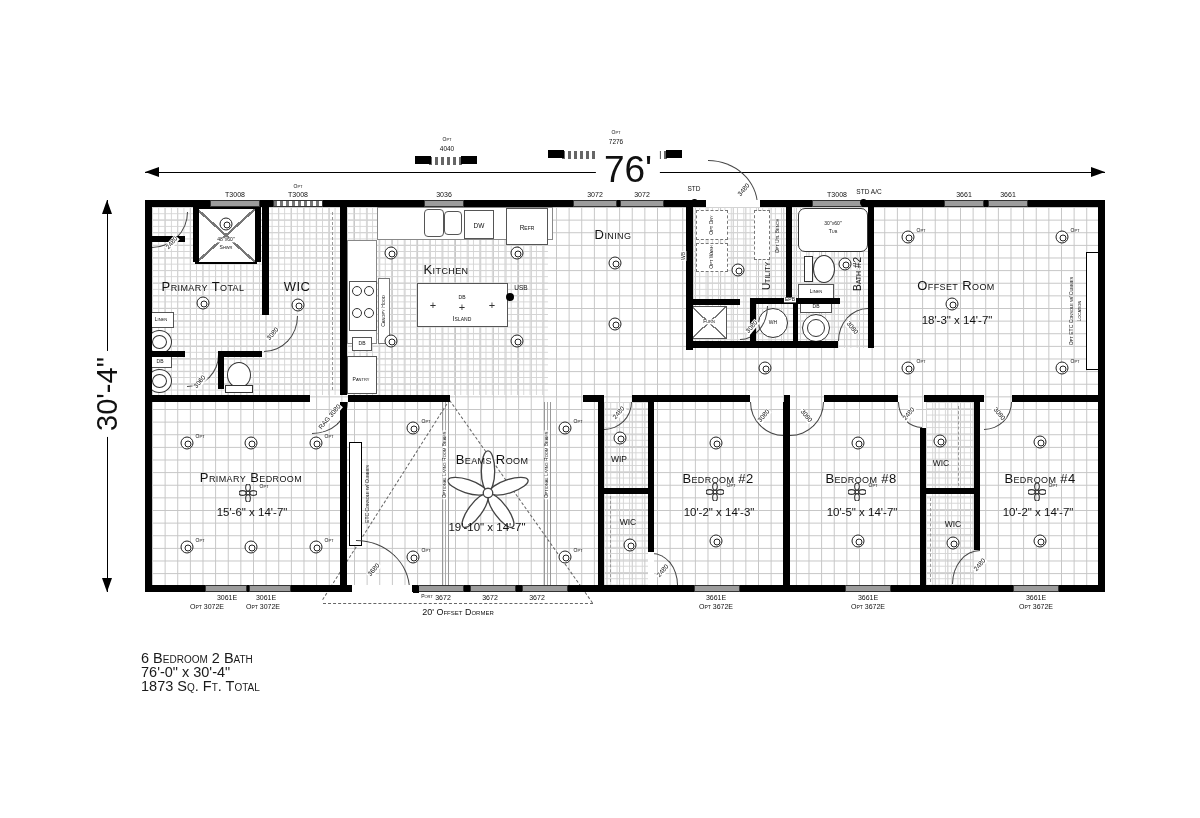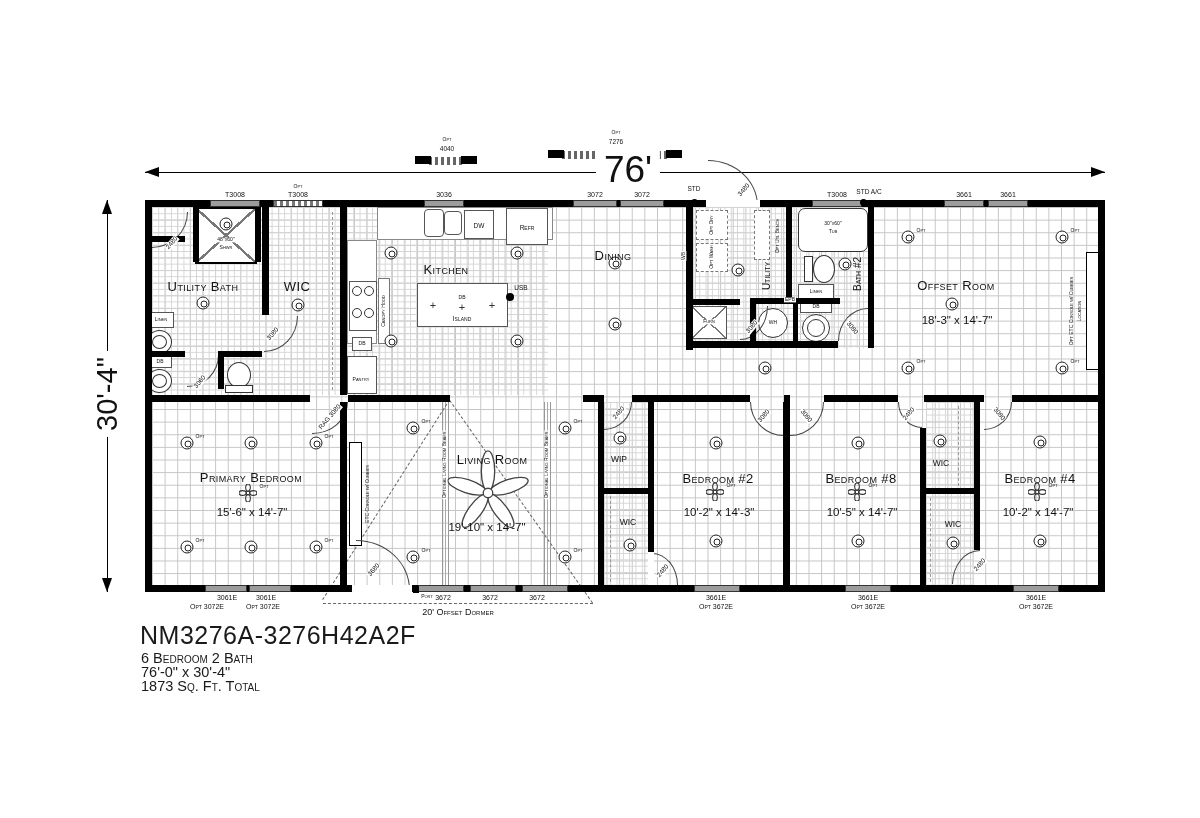--- a/index.html
+++ b/index.html
@@ -184,21 +184,21 @@
   <span class="lbl wlbl" style="left:868px;top:598px">3661E</span>
   <span class="lbl wlbl" style="left:868px;top:607px">Opt 3672E</span>
   <div class="win" style="left:1013px;top:585px;width:46px"></div>
   <span class="lbl wlbl" style="left:1036px;top:598px">3661E</span>
   <span class="lbl wlbl" style="left:1036px;top:607px">Opt 3672E</span>
 
   <div class="box crossbg" style="left:195px;top:207px;width:62px;height:57px;border-width:2px;border-color:#000"></div>
   <span class="lbl xs whitebg" style="left:226px;top:240px">48"x60"</span>
   <span class="lbl xs whitebg" style="left:226px;top:248px">Shwr</span>
   <i class="light" style="left:226px;top:224px"></i>
-  <span class="lbl room" style="left:203px;top:287px" style2="">Utility Bath</span>
+  <span class="lbl room" style="left:203px;top:287px" style2="">Primary Total</span>
   <i class="light" style="left:203px;top:303px"></i>
   <div class="box" style="left:147px;top:312px;width:27px;height:16px"></div>
   <span class="lbl xs" style="left:161px;top:320px">Linen</span>
   <div class="circle inner" style="left:147px;top:330px;width:25px;height:24px"></div>
   <div class="box" style="left:147px;top:355px;width:25px;height:13px"></div>
   <span class="lbl xs" style="left:160px;top:362px">DB</span>
   <div class="circle inner" style="left:147px;top:369px;width:25px;height:24px"></div>
   <div class="toilet-bowl" style="left:227px;top:362px;width:24px;height:26px"></div>
   <div class="toilet-tank" style="left:225px;top:385px;width:28px;height:8px"></div>
   <div class="arc br" style="left:152px;top:212px;width:36px;height:36px"></div>
@@ -238,21 +238,21 @@
   <span class="plus" style="left:433px;top:305px">+</span>
   <span class="plus" style="left:462px;top:307px">+</span>
   <span class="plus" style="left:492px;top:305px">+</span>
   <div class="dot" style="left:506px;top:293px;width:8px;height:8px"></div>
   <span class="lbl sm" style="left:521px;top:288px">USB</span>
   <i class="light" style="left:391px;top:253px"></i>
   <i class="light" style="left:517px;top:253px"></i>
   <i class="light" style="left:391px;top:341px"></i>
   <i class="light" style="left:517px;top:341px"></i>
 
-  <span class="lbl room" style="left:613px;top:256px">Dining</span>
+  <span class="lbl room" style="left:613px;top:235px">Dining</span>
   <i class="light" style="left:615px;top:263px"></i>
   <i class="light" style="left:615px;top:324px"></i>
 
   <span class="lbl rot xs whitebg" style="left:684px;top:256px">WB</span>
   <div class="box dashedbox" style="left:696px;top:210px;width:32px;height:30px"></div>
   <span class="lbl rot xs" style="left:712px;top:225px"><span>Opt</span> <span>Dry</span></span>
   <div class="box dashedbox" style="left:696px;top:243px;width:32px;height:29px"></div>
   <span class="lbl rot xs" style="left:712px;top:257px"><span>Opt</span> <span>Wash</span></span>
   <span class="lbl rot" style="left:767px;top:276px;font-size:10px">Utility</span>
   <div class="box dashedbox" style="left:754px;top:210px;width:16px;height:50px"></div>
@@ -315,21 +315,21 @@
         <ellipse cx="16" cy="10" rx="4" ry="2.6"></ellipse>
       <ellipse cx="10" cy="16" rx="2.6" ry="4"></ellipse>
         <ellipse cx="4" cy="10" rx="4" ry="2.6"></ellipse>
       <circle cx="10" cy="10" r="2"></circle>
       </g>
     </svg>
   <span class="lbl xs" style="left:264px;top:487px">Opt</span>
   <div class="arc br" style="left:312px;top:402px;width:36px;height:32px"></div>
   <span class="lbl diag whitebg" style="left:330px;top:417px"><span>RAG</span> <span>3080</span></span>
 
-  <span class="lbl room" style="left:492px;top:460px">Living Room</span>
+  <span class="lbl room" style="left:492px;top:460px">Beams Room</span>
   <span class="lbl dims" style="left:487px;top:527px">19'-10" x 14'-7"</span>
   <div class="box" style="left:349px;top:442px;width:13px;height:104px;border-width:1.5px;border-color:#000"></div>
   <span class="lbl rot xs" style="left:368px;top:494px">ETC Console w/ Cubbies</span>
   <div class="beam" style="left:442px;top:402px;height:183px"></div>
   <span class="lbl rot xs whitebg" style="left:445px;top:465px">Optional Living Room Beams</span>
   <div class="beam" style="left:544px;top:402px;height:183px"></div>
   <span class="lbl rot xs whitebg" style="left:547px;top:465px">Optional Living Room Beams</span>
   <svg style="left:445px;top:450px" width="86" height="86" viewBox="0 0 90 90">
     <g fill="#fff" stroke="#444" stroke-width="1.4">
       <g transform="rotate(0 45 45)">
@@ -435,18 +435,17 @@
         <ellipse cx="16" cy="10" rx="4" ry="2.6"></ellipse>
       <ellipse cx="10" cy="16" rx="2.6" ry="4"></ellipse>
         <ellipse cx="4" cy="10" rx="4" ry="2.6"></ellipse>
       <circle cx="10" cy="10" r="2"></circle>
       </g>
     </svg>
   <span class="lbl xs" style="left:1053px;top:486px">Opt</span>
   <div class="arc br" style="left:984px;top:402px;width:28px;height:28px"></div>
   <span class="lbl diagr whitebg" style="left:999px;top:414px">3080</span>
 
-  <div class="title-model" style="left:140px;top:621px">NM3276A-3276H42A2F</div>
   <div class="title-line" style="left:141px;top:650px">6 Bedroom 2 Bath</div>
   <div class="title-line" style="left:141px;top:664px;font-variant:normal">76'-0" x 30'-4"</div>
   <div class="title-line" style="left:141px;top:678px">1873 Sq. Ft. Total</div>
 
 </div>
 
 </body></html>

